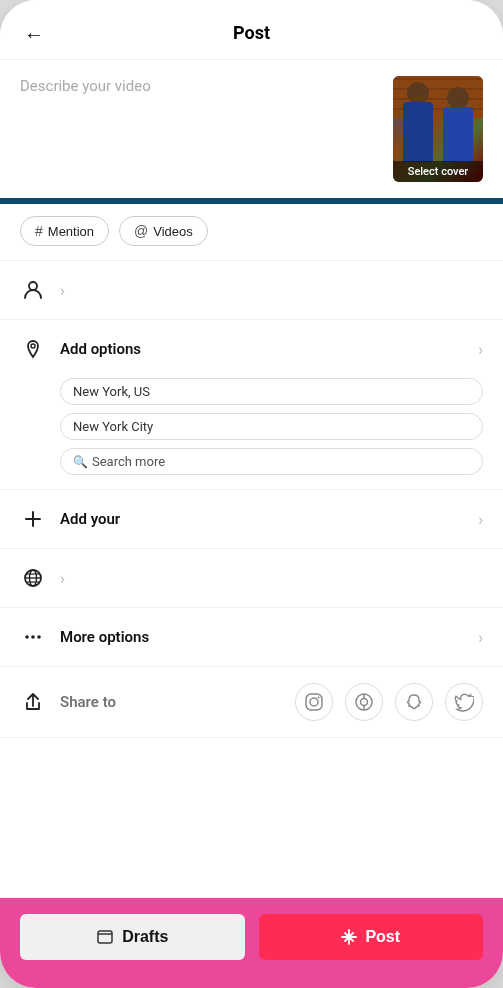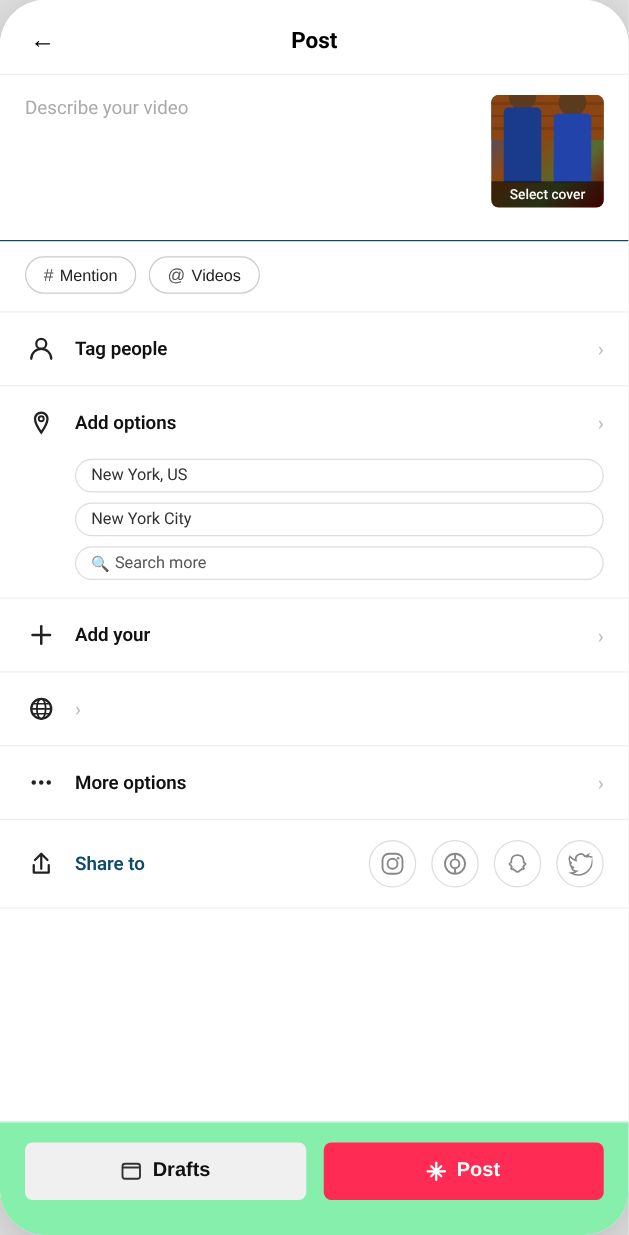--- a/index.html
+++ b/index.html
@@ -47,34 +47,34 @@
       color: #000;
     }
     .content-area {
       flex: 1;
       overflow-y: auto;
       background: #fff;
     }
     .describe-section {
       display: flex;
       padding: 16px 20px;
-      border-bottom: 1px solid #0c4a6e;
+      border-bottom: 6px solid #0c4a6e;
       gap: 12px;
     }
     .describe-text-area {
       flex: 1;
       min-height: 100px;
     }
     .describe-placeholder {
       color: #aaa;
       font-size: 15px;
     }
     .video-thumbnail {
       width: 90px;
-      height: 90px;
+      height: 106px;
       border-radius: 6px;
       overflow: hidden;
       position: relative;
       flex-shrink: 0;
       background: linear-gradient(135deg, #2a5298 0%, #8B4513 40%, #556B2F 70%, #8B0000 100%);
       margin-left: 15px;
     }
     .video-thumbnail-inner {
       width: 100%;
       height: 100%;
@@ -233,21 +233,21 @@
       display: flex;
       align-items: center;
       justify-content: center;
       margin-right: 14px;
       font-size: 18px;
       color: #222;
     }
     .share-label {
       font-size: 15px;
       font-weight: 600;
-      color: #0c4a6e;
+      color: #737373;
       flex: 1;
     }
     .share-icons-row {
       display: flex;
       gap: 12px;
       align-items: center;
     }
     .social-icon-btn {
       width: 38px;
       height: 38px;
@@ -258,21 +258,21 @@
       justify-content: center;
       background: #fff;
       cursor: pointer;
       font-size: 17px;
       color: #666;
     }
     .bottom-actions {
       display: flex;
       padding: 16px 20px 28px;
       gap: 14px;
-      background: #86efac;
+      background: #ec4899;
       border-top: 1px solid #f0f0f0;
       margin-top: auto;
     }
     .drafts-btn {
       flex: 1;
       padding: 14px;
       border-radius: 6px;
       background: #f0f0f0;
       border: none;
       font-size: 16px;
@@ -341,21 +341,20 @@
     </div>
 
     <div class="menu-section">
       <div class="menu-item">
         <div class="menu-icon">
           <svg width="20" height="20" viewBox="0 0 20 20" fill="none">
             <circle cx="10" cy="6" r="4" stroke="#222" stroke-width="1.8"></circle>
             <path d="M2 18c0-4.418 3.582-8 8-8s8 3.582 8 8" stroke="#222" stroke-width="1.8" stroke-linecap="round"></path>
           </svg>
         </div>
-        <span class="menu-label">Tag people</span>
         <span class="menu-chevron">›</span>
       </div>
     </div>
 
     <div class="menu-section">
       <div class="menu-item">
         <div class="menu-icon">
           <svg width="20" height="20" viewBox="0 0 20 20" fill="none">
             <path d="M10 2C7.239 2 5 4.239 5 7c0 4 5 11 5 11s5-7 5-11c0-2.761-2.239-5-5-5z" stroke="#222" stroke-width="1.8"></path>
             <circle cx="10" cy="7" r="2" stroke="#222" stroke-width="1.5"></circle>

